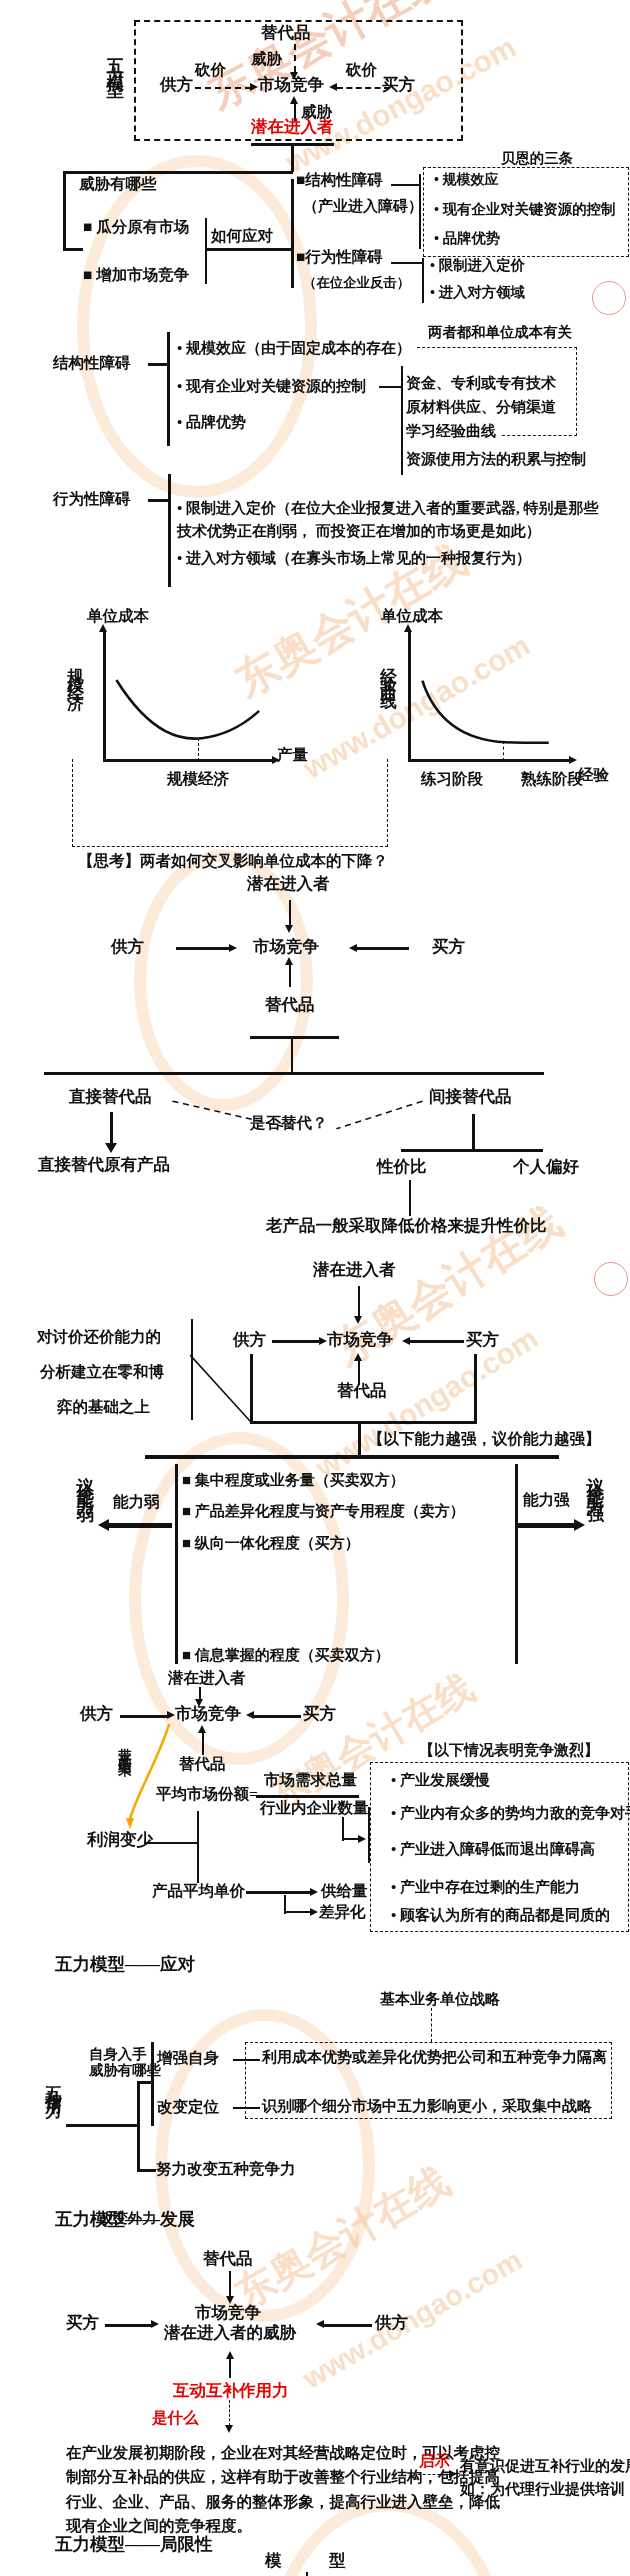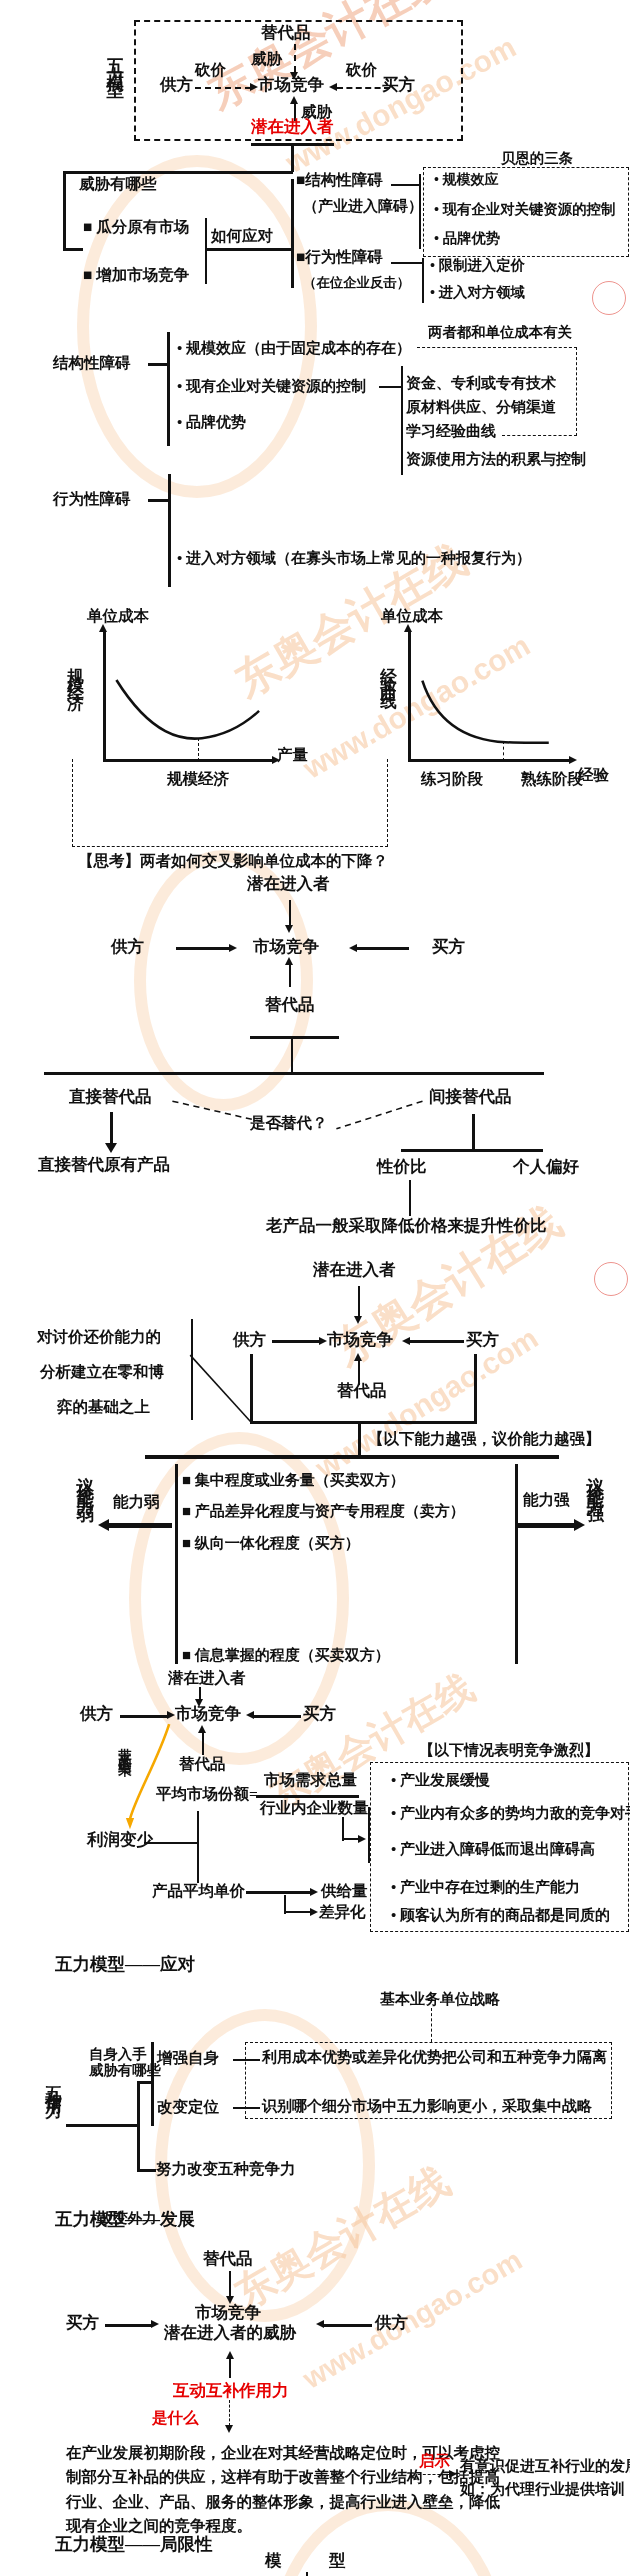--- a/index.html
+++ b/index.html
@@ -109,20 +109,21 @@
   <div class="vl" style="left:401px;top:366px;height:109px;"></div>
   <div class="t" style="left:406px;top:375px;font-size:15px;">资金、专利或专有技术</div>
   <div class="t" style="left:406px;top:399px;font-size:15px;">原材料供应、分销渠道</div>
   <div class="t" style="left:406px;top:423px;font-size:15px;">学习经验曲线</div>
   <div class="t" style="left:406px;top:451px;font-size:15px;">资源使用方法的积累与控制</div>
   <div class="t" style="left:177px;top:414px;font-size:15px;">• 品牌优势</div>
 
   <div class="vl" style="left:168px;top:474px;height:113px;width:2.6px;"></div>
   <div class="t" style="left:53px;top:490px;">行为性障碍</div>
   <div class="hl" style="left:148px;top:499px;width:19.6px;"></div>
+  <div class="t wrap" style="left:177px;top:497px;width:433px;font-size:15px;">• 限制进入定价（在位大企业报复进入者的重要武器, 特别是那些技术优势正在削弱， 而投资正在增加的市场更是如此）</div>
   <div class="t" style="left:177px;top:550px;font-size:15px;">• 进入对方领域（在寡头市场上常见的一种报复行为）</div>
 
   <div class="t" style="left:87px;top:607px;">单位成本</div>
   <div class="vl" style="left:103px;top:632px;height:130px;width:2.6px;"></div>
   <div class="tri tri-u" style="left:99px;top:624px;"></div>
   <div class="hl" style="left:103px;top:759px;width:170px;height:3.1px;"></div>
   <div class="tri tri-r" style="left:272px;top:756px;"></div>
   <div class="t" style="left:277px;top:746px;">产量</div>
   <svg style="left:103px;top:662px;" width="170" height="103" viewBox="0 0 330 200">
     <path d="M26,35 C95,145 155,152 192,148 C242,142 278,118 303,95" fill="none" stroke="#111" stroke-width="5"></path>

